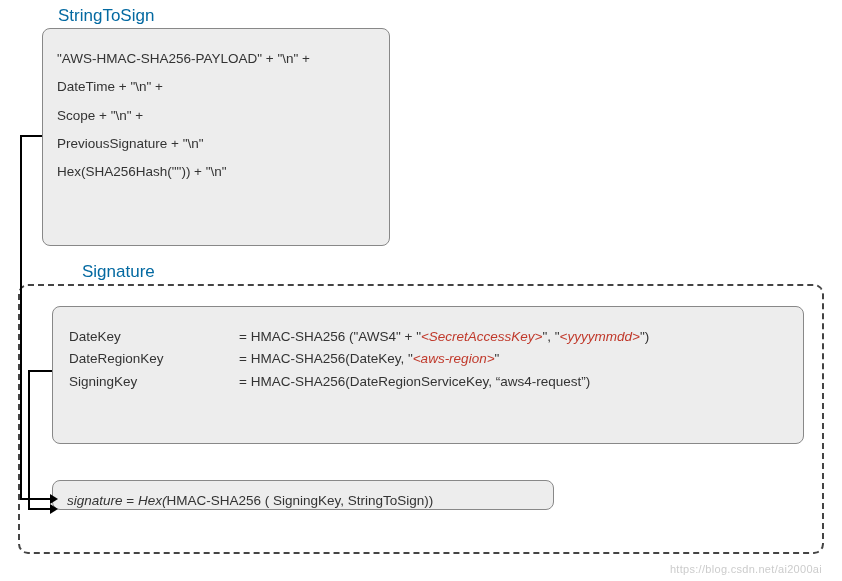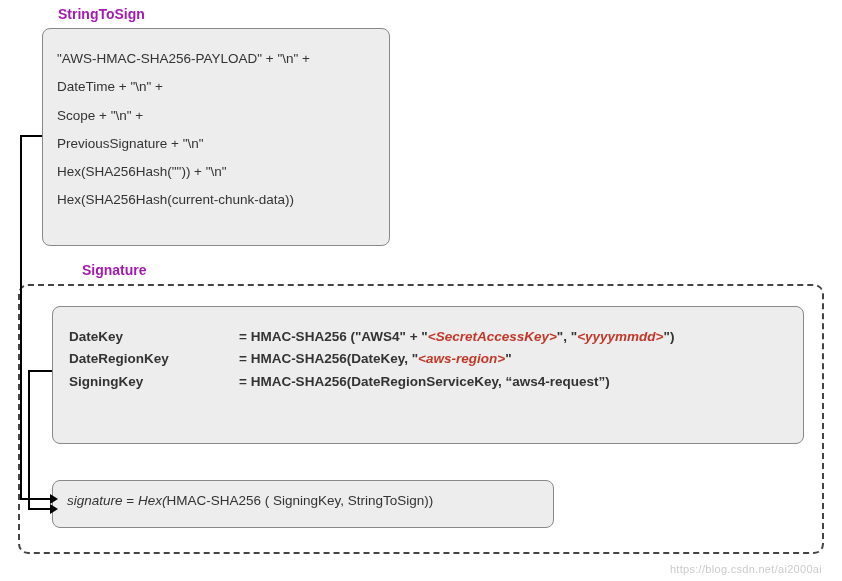--- a/index.html
+++ b/index.html
@@ -6,23 +6,23 @@
   body {
     margin: 0;
     padding: 0;
     font-family: Arial, Helvetica, sans-serif;
     background: #fff;
     width: 842px;
     height: 581px;
     position: relative;
   }
   .heading {
-    font-weight: bold;
-    font-size: 14px;
-    color: #a21caf;
+    font-weight: normal;
+    font-size: 17px;
+    color: #0369a1;
     position: absolute;
   }
   .box {
     background: #ededed;
     border: 1px solid #888;
     border-radius: 8px;
     position: absolute;
     padding: 10px 14px;
     font-size: 13.5px;
     line-height: 1.5;
@@ -48,41 +48,40 @@
   .sig-heading {
     left: 82px;
     top: 262px;
   }
   .key-box {
     left: 52px;
     top: 306px;
     width: 752px;
     height: 138px;
     padding: 18px 16px;
-    font-weight: bold;
   }
   .key-row {
     display: flex;
     margin: 2px 0;
     font-size: 13.5px;
   }
   .key-label {
     width: 170px;
     flex-shrink: 0;
   }
   .key-expr { flex: 1; }
   .ph {
     color: #c0392b;
     font-style: italic;
   }
   .sig-result-box {
     left: 52px;
     top: 480px;
     width: 502px;
-    height: 48px;
+    height: 30px;
     padding: 10px 14px;
     font-size: 13.5px;
   }
   .sig-result-box .sigvar { font-style: italic; }
   .sig-result-box .hex { font-style: italic; }
   
   .conn {
     position: absolute;
     background: #000;
   }
@@ -114,21 +113,20 @@
 <body>
 
 <div class="heading" style="left:58px; top:6px;">StringToSign</div>
 
 <div class="box sts-box">
   <div class="line">"AWS-HMAC-SHA256-PAYLOAD" + "\n" +</div>
   <div class="line">DateTime + "\n" +</div>
   <div class="line">Scope + "\n" +</div>
   <div class="line">PreviousSignature + "\n"</div>
   <div class="line">Hex(SHA256Hash("")) + "\n"</div>
-  <div class="line">Hex(SHA256Hash(current-chunk-data))</div>
 </div>
 
 <div class="heading sig-heading">Signature</div>
 
 <div class="dashed-container"></div>
 
 <div class="box key-box">
   <div class="key-row">
     <span class="key-label">DateKey</span>
     <span class="key-expr">

